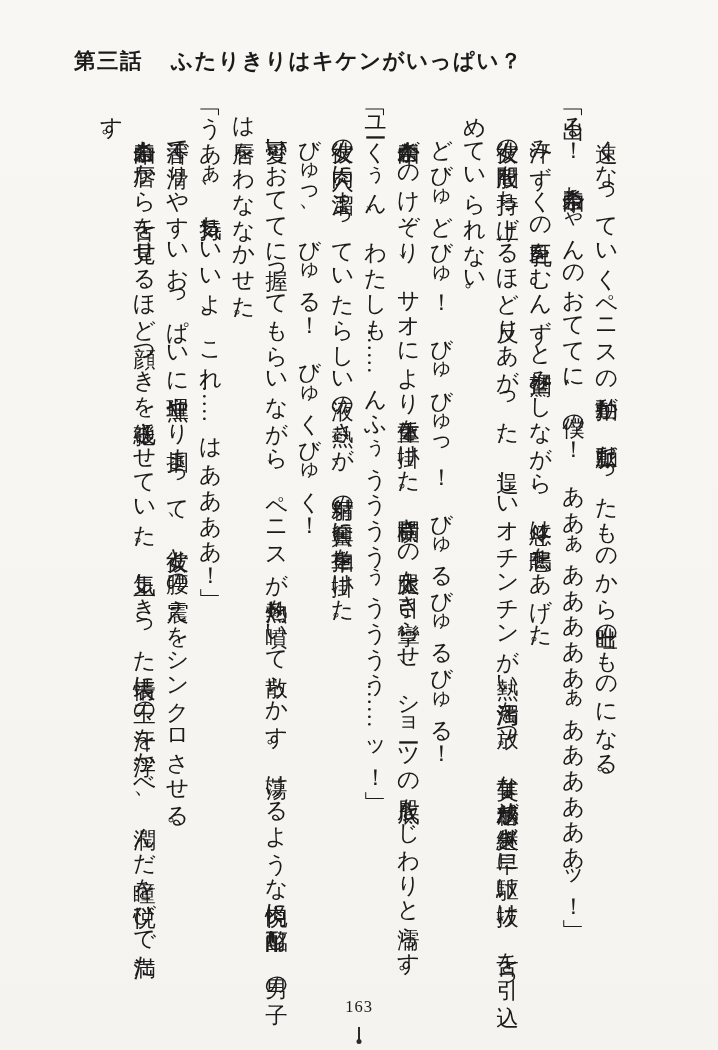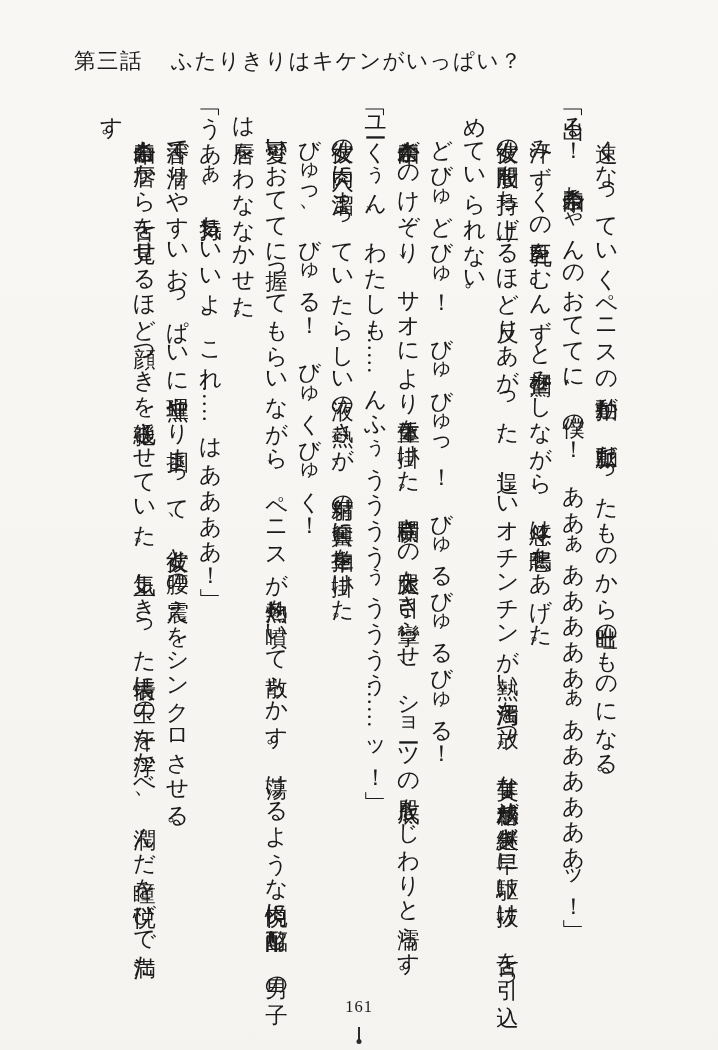--- a/index.html
+++ b/index.html
@@ -20,20 +20,21 @@
     inset: 0;
     background: linear-gradient(180deg, #f8f7f3 0%, #f6f5f1 60%, #f4f3ef 100%);
   }
   .running-head {
     position: absolute;
     left: 74px;
     top: 46px;
     font-size: 21.5px;
     letter-spacing: 1.5px;
     white-space: nowrap;
+    font-weight: bold;
   }
   .running-head .chapter {
     margin-right: 1.3em;
   }
   .text-body {
     position: absolute;
     top: 101px;
     right: 95px;
     height: 900px;
     writing-mode: vertical-rl;
@@ -105,20 +106,20 @@
       <p class="indent">由希奈がのけぞり、サオにより体重を掛けた。横開きの太腿を引き攣らせ、ショーツの股底をじわりと濡らす。</p>
       <p class="">「ユーくぅん、わたしも……んふぅううううぅうううう……ッ！」</p>
       <p class="indent">彼女の肉穴に溜まっていたらしい液の熱さが、射精の興奮に拍車を掛けた。</p>
       <p class="indent">びゅっ、びゅる！　びゅくびゅく！</p>
       <p class="indent">可愛いおててに握ってもらいながら、ペニスが灼熱を噴いて散らかす。蕩けるような肉悦に酩酊し、男の子は唇をわななかせた。</p>
       <p class="">「うあぁ、気持ちいいよ、これ……はああああ！」</p>
       <p class="indent">香汗で滑りやすいおっぱいに無理やり掴まって、彼女と腰の震えをシンクロさせる。</p>
       <p class="indent">由希奈も唇から舌を見せるほど顔つきを弛緩させていた。上気しきった表情に玉の汗を浮かべ、潤んだ瞳を悦びで満たす。</p>
     </div>
 
-  <div class="page-number">161</div>
+  <div class="page-number">163</div>
 
   <div class="page-ornament">
     <span class="stem"></span>
     <span class="tip"></span>
   </div>
 
 </div>
 
 </body></html>

